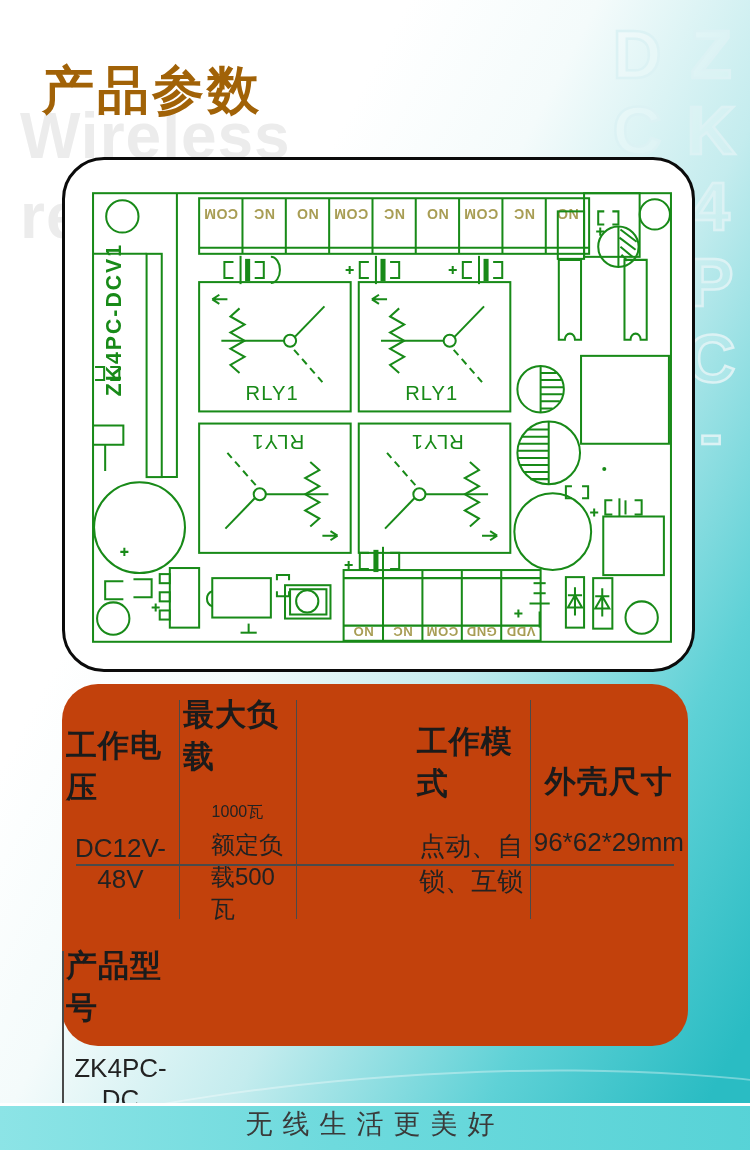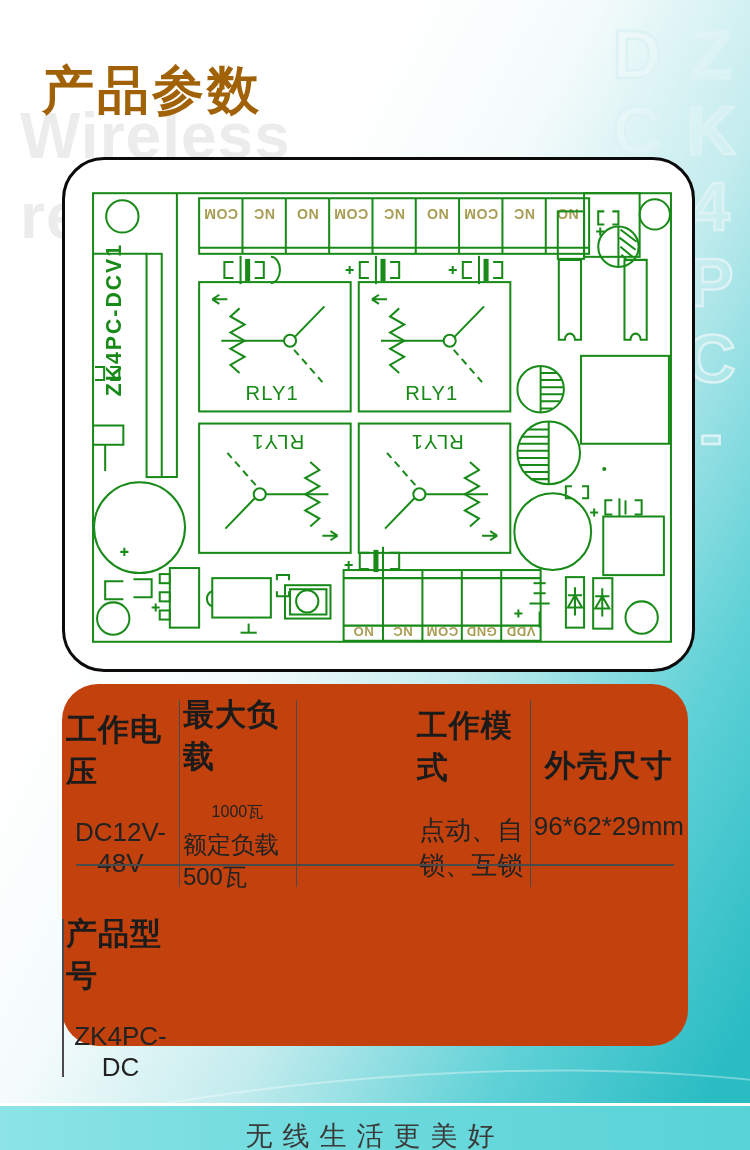--- a/index.html
+++ b/index.html
@@ -41,35 +41,35 @@
   .spec-card {
     position:absolute; left:62px; top:684px; width:626px; height:362px; z-index:3;
     background:#c2410c; border-radius:36px;
     display:grid; grid-template-columns:1fr 1fr 1fr 1fr 1fr; grid-template-rows:1fr 1fr;
   }
   .spec-cell { position:relative; display:flex; flex-direction:column; align-items:center; justify-content:center; gap:24px; padding:10px 4px; }
   .spec-cell.bl::before { content:""; position:absolute; left:0; top:16px; bottom:16px; width:1.5px; background:#4a4a4a; }
   .hdiv { position:absolute; left:14px; right:14px; top:180px; height:1.5px; background:#4a4a4a; z-index:1; }
   .spec-label { font-size:31px; font-weight:700; color:#1b1b1b; letter-spacing:1px; }
   .spec-value { font-size:26px; color:#222; text-align:center; }
-  .spec-value2 { font-size:24px; color:#222; margin-top:-18px; }
+  .spec-value2 { font-size:24px; color:#222; margin-top:-18px;margin-left:28px; }
   .spec-value2:empty { display:none; }
   .spec-cell.two .spec-value { font-size:16px; }
   
   .deco { position:absolute; left:0; right:0; top:1030px; height:120px; overflow:hidden; z-index:1; }
   .swoosh { position:absolute; border:2px solid rgba(255,255,255,0.35); border-radius:50%; }
   .s1 { left:-220px; top:45px; width:1250px; height:320px; transform:rotate(-4deg); }
   .s2 { left:-120px; top:75px; width:1100px; height:260px; transform:rotate(-2deg); border-color:rgba(255,255,255,0.22); }
   .footer-panel {
     position:absolute; left:-45px; right:-45px; top:1103px; bottom:0; z-index:4;
     border:3px solid #ffffff; border-bottom:none; border-radius:80px 80px 0 0;
     background:linear-gradient(90deg,#90e5e7 0%,#6edadd 45%,#55d2d6 100%);
     display:flex; justify-content:center;
   }
-  .slogan { margin-top:12px; font-size:27px; color:#3a3a3a; letter-spacing:10px; }
+  .slogan { margin-top:0; font-size:27px; color:#3a3a3a; letter-spacing:10px; }
 </style>
 </head>
 <body>
 
 <div class="watermark">
   <div>Wireless</div>
   <div>remote</div>
 </div>
 
 <h1 class="page-title">产品参数</h1>

